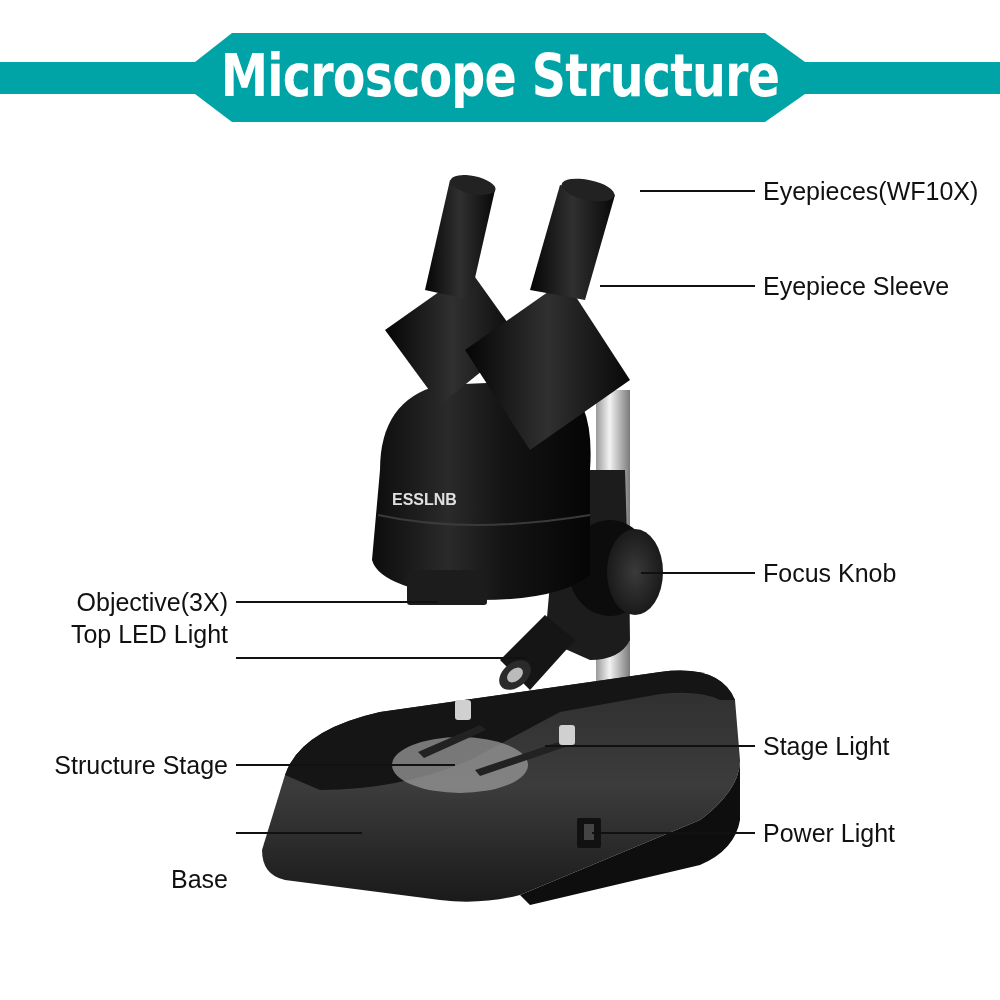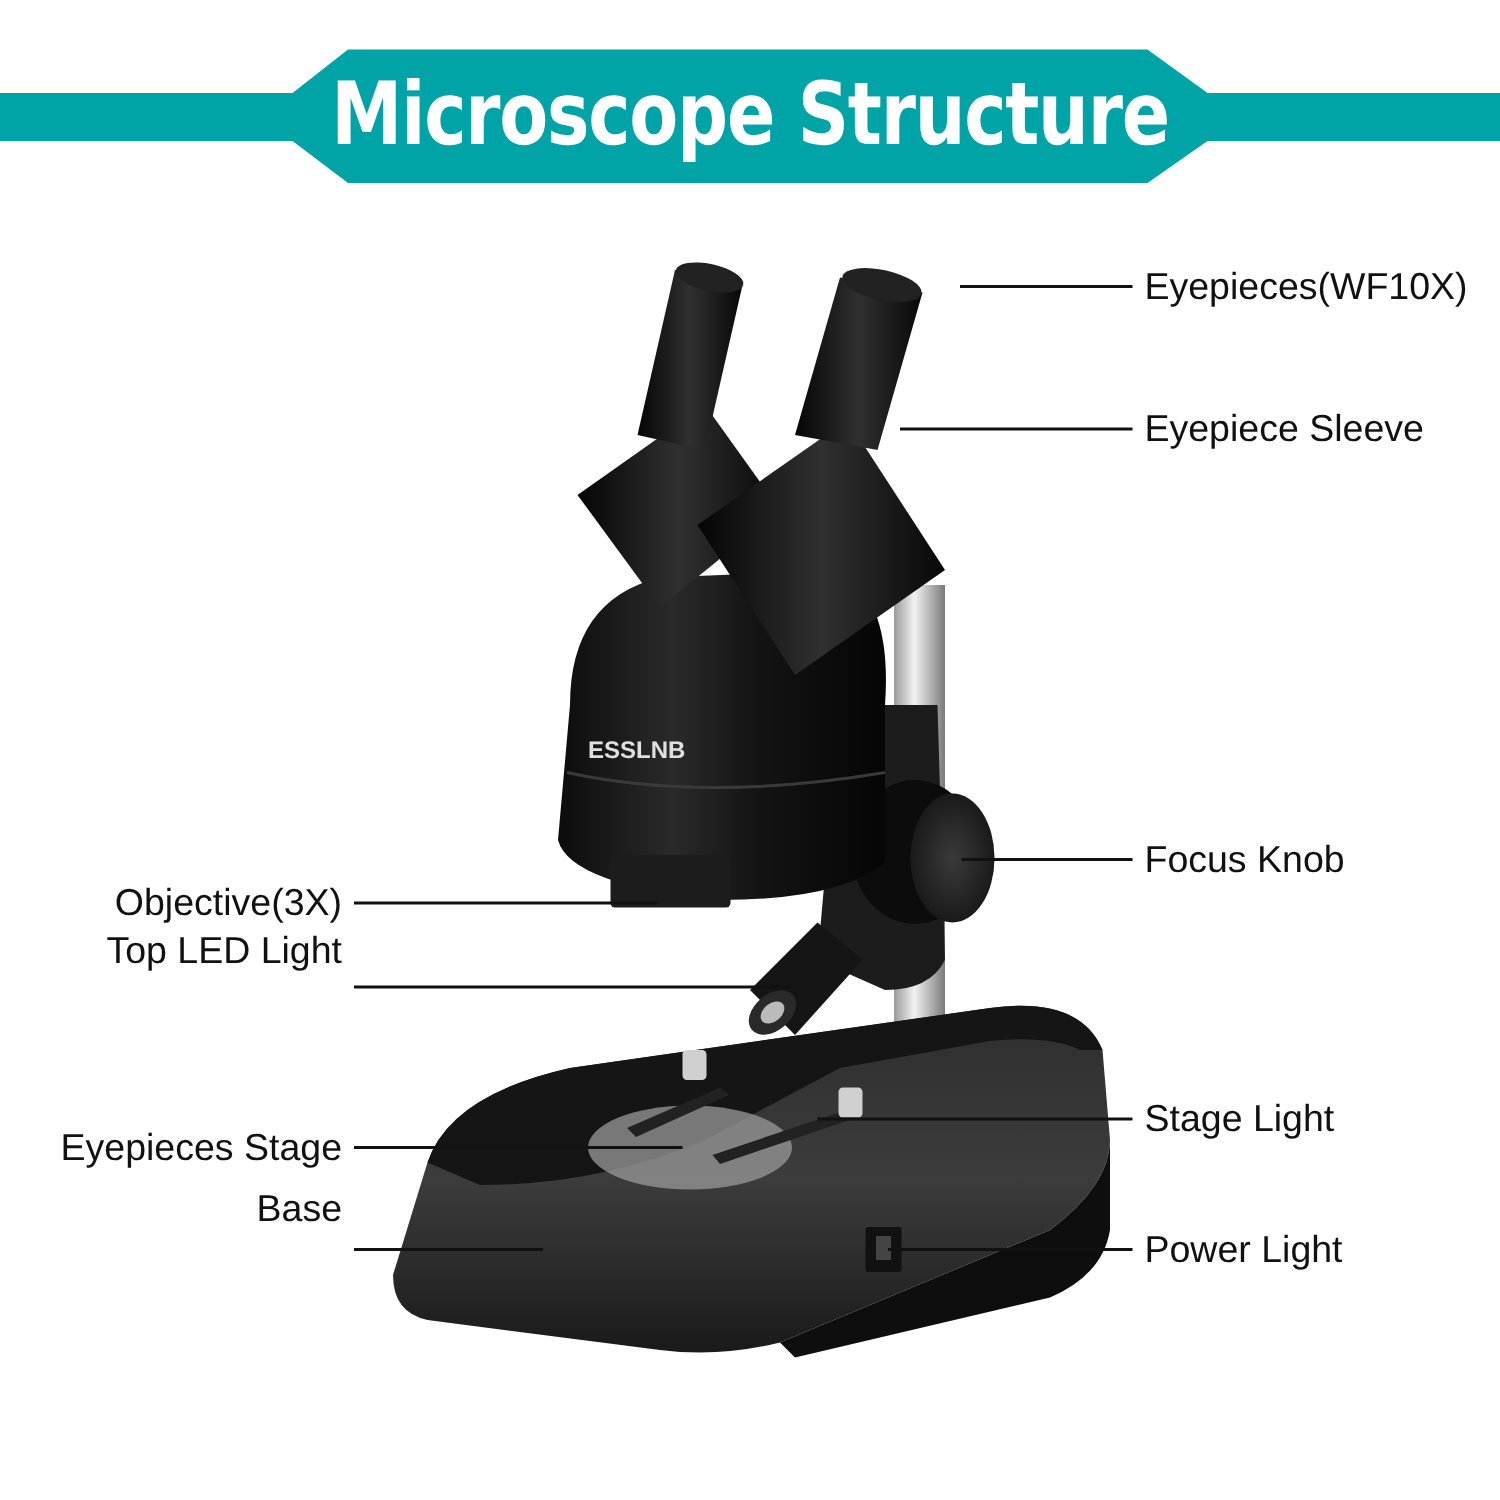--- a/index.html
+++ b/index.html
@@ -132,17 +132,17 @@
 
 <div class="leader" style="left:592px; top:832px; width:163px;"></div>
 <div class="label" style="left:763px; top:821px;">Power Light</div>
 
 <div class="label left" style="right:772px; top:590px;">Objective(3X)</div>
 <div class="leader" style="left:236px; top:601px; width:202px;"></div>
 
 <div class="label left" style="right:772px; top:622px;">Top LED Light</div>
 <div class="leader" style="left:236px; top:657px; width:291px;"></div>
 
-<div class="label left" style="right:772px; top:753px;">Eyepieces Stage</div>
+<div class="label left" style="right:772px; top:753px;">Structure Stage</div>
 <div class="leader" style="left:236px; top:764px; width:219px;"></div>
 
-<div class="label left" style="right:772px; top:794px;">Base</div>
+<div class="label left" style="right:772px; top:867px;">Base</div>
 <div class="leader" style="left:236px; top:832px; width:126px;"></div>
 
 </body></html>

